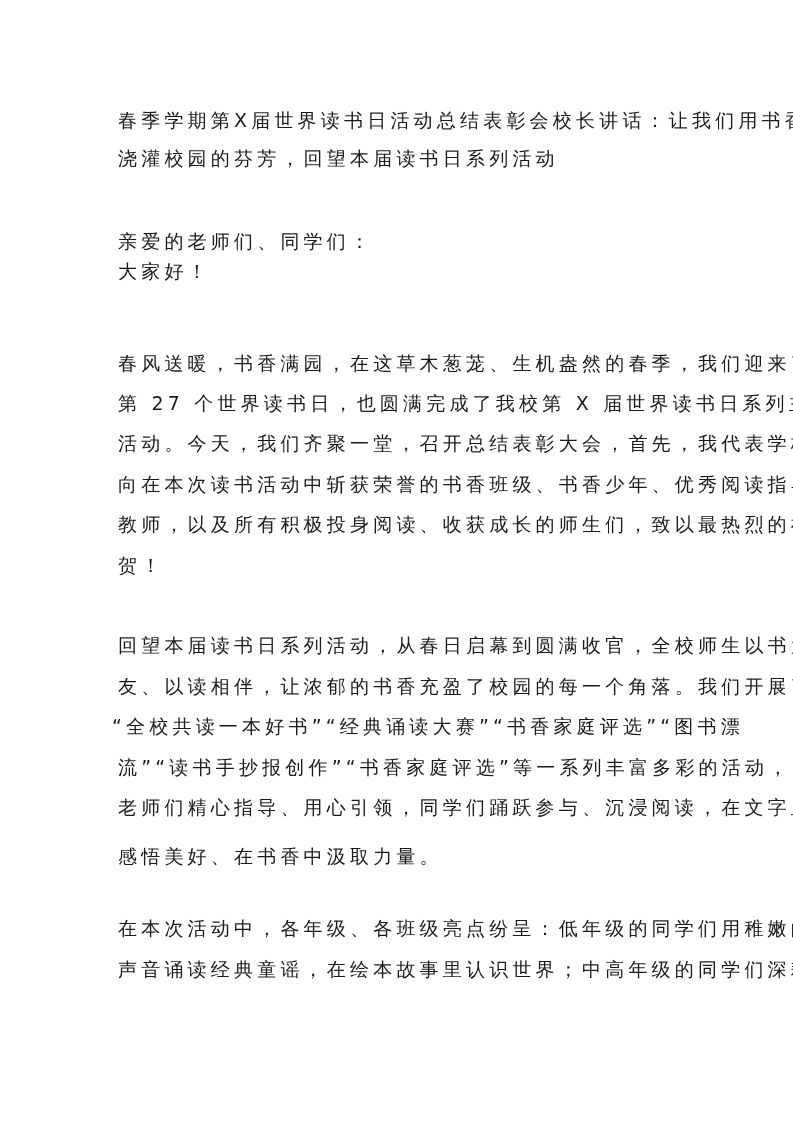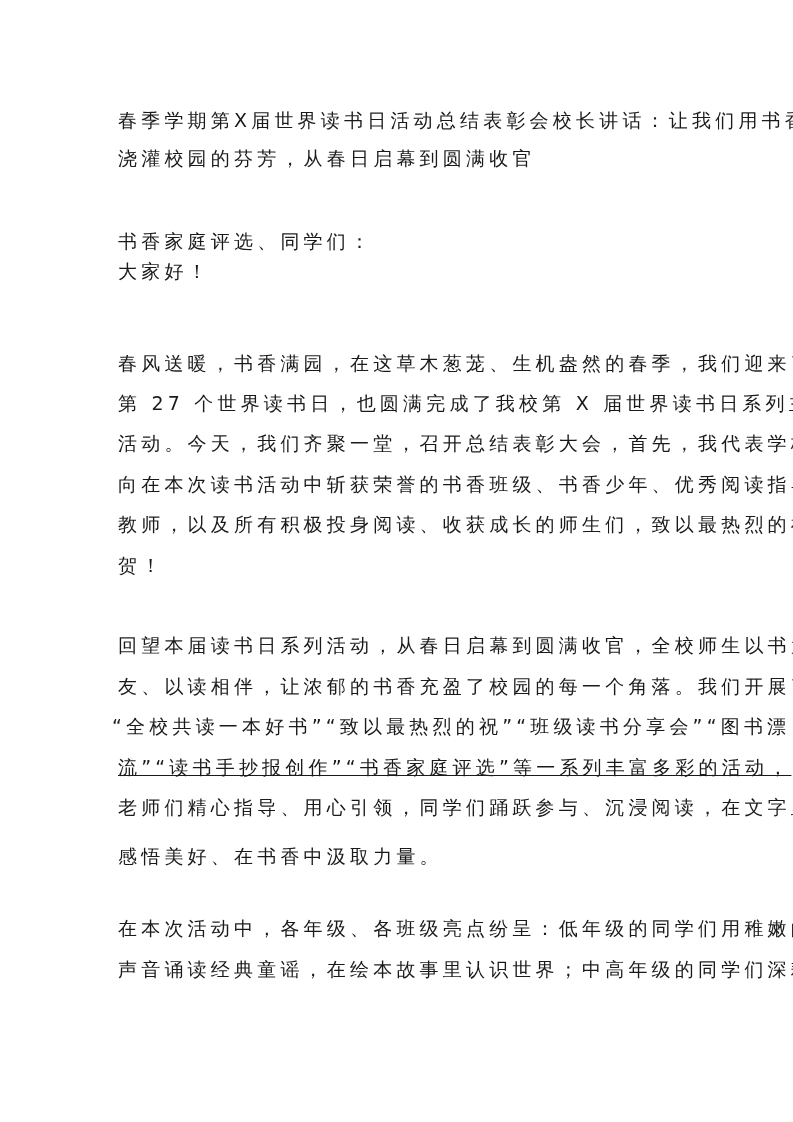--- a/index.html
+++ b/index.html
@@ -32,35 +32,35 @@
       font-weight: normal;
     }
     .line.quote-start { left: -6px; }
   </style>
 </head>
 <body>
 
 <div class="page">
 
   <div class="line" style="top:108px;">春季学期第X届世界读书日活动总结表彰会校长讲话：让我们用书香</div>
-  <div class="line" style="top:146px;">浇灌校园的芬芳，从春日启幕到圆满收官</div>
+  <div class="line" style="top:146px;">浇灌校园的芬芳，回望本届读书日系列活动</div>
 
-  <div class="line" style="top:229px;">书香家庭评选、同学们：</div>
+  <div class="line" style="top:229px;">亲爱的老师们、同学们：</div>
   <div class="line" style="top:259px;">大家好！</div>
 
   <div class="line" style="top:351px;">春风送暖，书香满园，在这草木葱茏、生机盎然的春季，我们迎来了</div>
   <div class="line" style="top:391px;">第 27 个世界读书日，也圆满完成了我校第 X 届世界读书日系列主题</div>
   <div class="line" style="top:431px;">活动。今天，我们齐聚一堂，召开总结表彰大会，首先，我代表学校，</div>
   <div class="line" style="top:472px;">向在本次读书活动中斩获荣誉的书香班级、书香少年、优秀阅读指导</div>
   <div class="line" style="top:512px;">教师，以及所有积极投身阅读、收获成长的师生们，致以最热烈的祝</div>
   <div class="line" style="top:553px;">贺！</div>
 
   <div class="line" style="top:633px;">回望本届读书日系列活动，从春日启幕到圆满收官，全校师生以书为</div>
   <div class="line" style="top:674px;">友、以读相伴，让浓郁的书香充盈了校园的每一个角落。我们开展了</div>
-  <div class="line quote-start" style="top:714px;">“全校共读一本好书”“致以最热烈的祝”“班级读书分享会”“图书漂</div>
-  <div class="line" style="top:755px;text-decoration:underline;">流”“读书手抄报创作”“书香家庭评选”等一系列丰富多彩的活动，</div>
+  <div class="line quote-start" style="top:714px;">“全校共读一本好书”“经典诵读大赛”“书香家庭评选”“图书漂</div>
+  <div class="line" style="top:755px;">流”“读书手抄报创作”“书香家庭评选”等一系列丰富多彩的活动，</div>
   <div class="line" style="top:795px;">老师们精心指导、用心引领，同学们踊跃参与、沉浸阅读，在文字里</div>
   <div class="line" style="top:844px;">感悟美好、在书香中汲取力量。</div>
 
   <div class="line" style="top:916px;">在本次活动中，各年级、各班级亮点纷呈：低年级的同学们用稚嫩的</div>
   <div class="line" style="top:957px;">声音诵读经典童谣，在绘本故事里认识世界；中高年级的同学们深耕</div>
 
 </div>
 
 </body></html>

